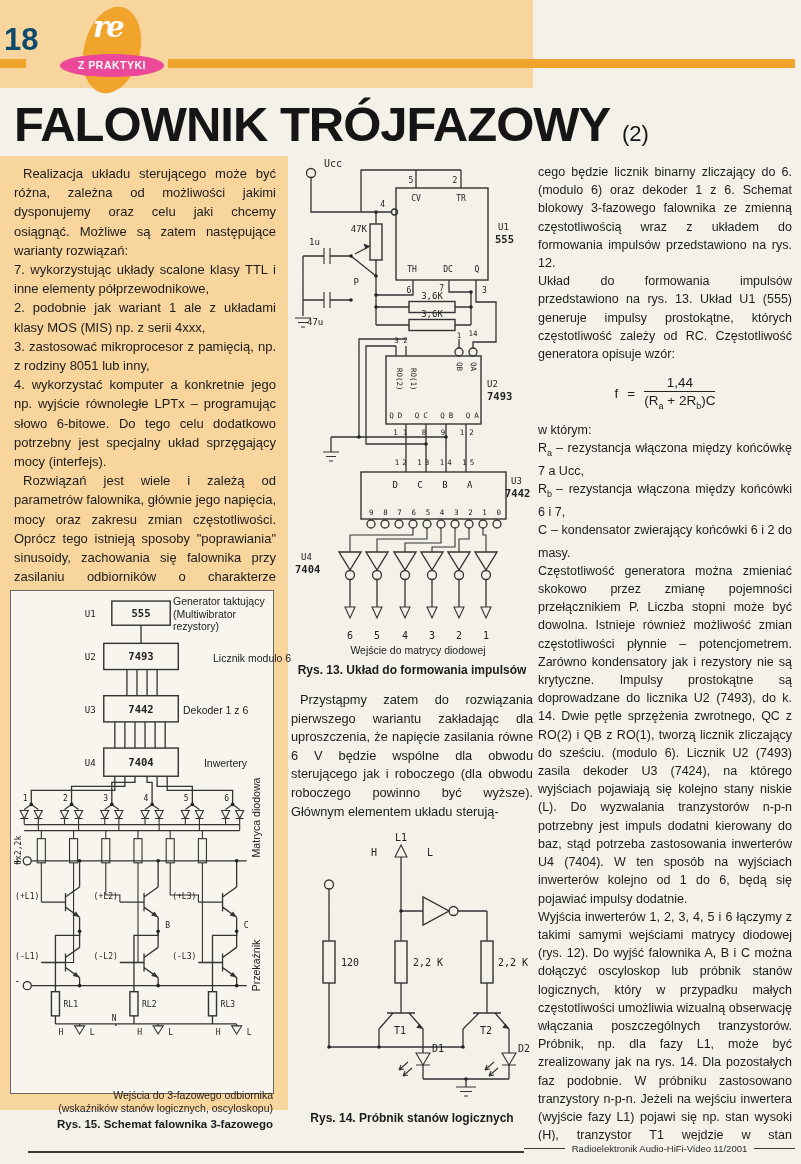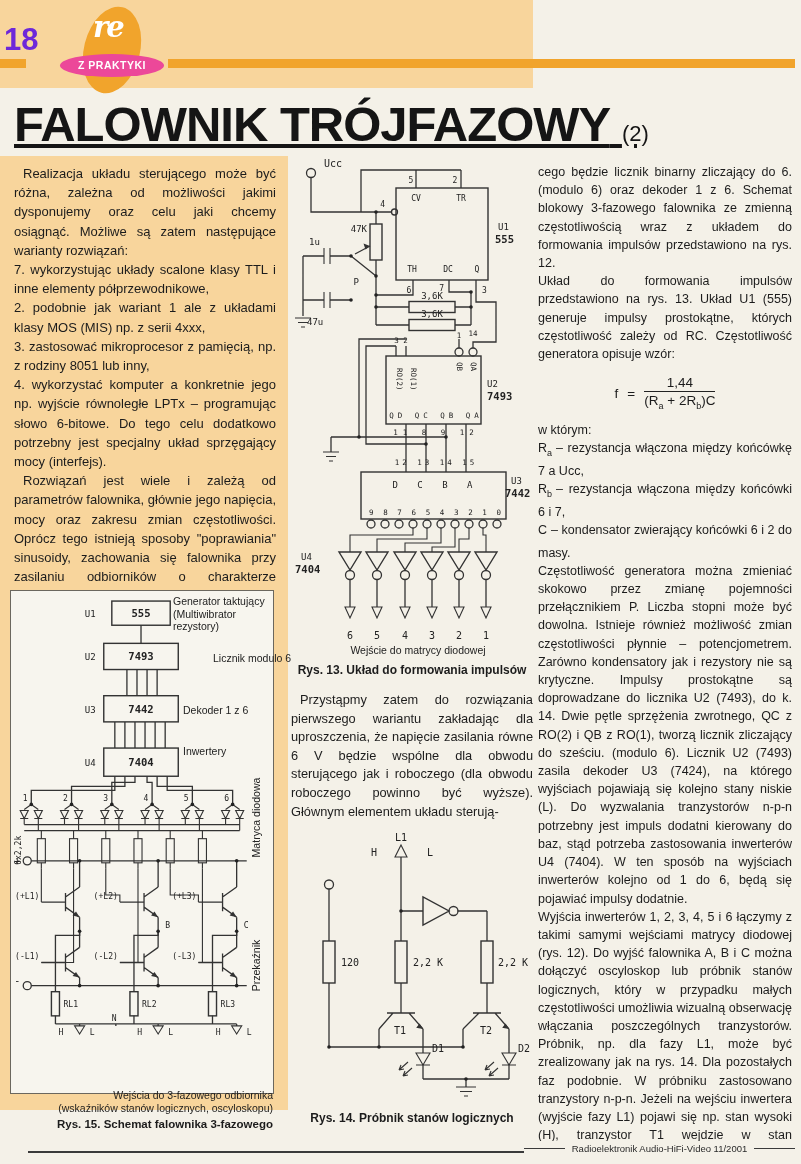--- a/index.html
+++ b/index.html
@@ -8,26 +8,26 @@
     background:#f4f1e8;color:#1c1c1c;
     font-family:"Liberation Sans",sans-serif;
   }
   .abs{position:absolute;}
   
   .cream-top{left:0;top:0;width:533px;height:88px;background:#f8d59c;}
   .cream-left{left:0;top:156px;width:288px;height:954px;background:#f8d59c;}
   .bar{background:#f1a42c;height:9px;top:59px;}
   .bar-left{left:0;width:26px;}
   .bar-right{left:168px;width:627px;}
-  .page-number{left:4px;top:22px;font-size:31px;font-weight:bold;color:#6d28d9;}
+  .page-number{left:4px;top:22px;font-size:31px;font-weight:bold;color:#0c4a6e;}
   .logo-ellipse{left:84px;top:6px;width:56px;height:88px;background:#f1a42c;border-radius:50%;transform:rotate(14deg);}
   .logo-re{left:93px;top:10px;color:#fff;font-weight:bold;font-size:29px;font-family:"DejaVu Serif",serif;font-style:italic;letter-spacing:-2px;}
   .badge{left:60px;top:54px;width:104px;height:23px;background:#ec4899;border-radius:50%;
          color:#fff;font-size:10.5px;font-weight:bold;text-align:center;line-height:23px;letter-spacing:.5px;}
-  .title{left:14px;top:96px;margin:0;font-size:49px;font-weight:bold;letter-spacing:-1px;color:#151515;white-space:nowrap;text-decoration:underline;}
+  .title{left:14px;top:96px;margin:0;font-size:49px;font-weight:bold;letter-spacing:-1px;color:#151515;white-space:nowrap;}
   .title .title-suffix{font-size:22px;font-weight:normal;letter-spacing:0;}
   
   .col-left{left:14px;top:164px;width:262px;}
   .col-left p{margin:0;text-align:justify;font-size:13px;line-height:19.2px;}
   .indent{text-indent:9px;}
   .col-mid{left:291px;top:152px;width:242px;}
   .col-mid p{margin:14px 0 0 0;text-align:justify;font-size:12.8px;line-height:18.6px;}
   .figcap{text-align:center;font-weight:bold;font-size:12px;margin-top:6px;}
   .col-right{left:538px;top:163px;width:254px;height:978px;overflow:hidden;}
   .col-right p{margin:0;text-align:justify;font-size:12.5px;line-height:18.2px;}
@@ -37,21 +37,21 @@
   .formula{display:flex;justify-content:center;align-items:center;gap:9px;font-size:13.5px;margin:12px 0 10px 0;}
   .frac{display:inline-flex;flex-direction:column;text-align:center;}
   .frac .num{border-bottom:1.3px solid #222;padding:0 10px 1px 10px;}
   .frac .den{padding-top:1px;}
   
   .fig12-box{left:10px;top:590px;width:262px;height:502px;background:#f7f5ee;border:1.5px solid #6b675e;}
   .f12desc{position:absolute;font-size:10.5px;line-height:12.5px;color:#222;}
   .d0{left:162px;top:4px;width:93px;}
   .d1{left:172px;top:61px;width:85px;margin-left:30px;}
   .d2{left:172px;top:113px;width:85px;}
-  .d3{left:172px;top:154px;width:85px;}
+  .d3{left:172px;top:166px;width:85px;text-align:center;}
   .f12caps{position:absolute;left:0;top:450px;width:100%;text-align:right;margin-top:48px;}
   .f12cap-s{font-size:10.5px;line-height:13px;}
   .f12cap-b{font-size:11.5px;font-weight:bold;margin-top:3px;}
   
   svg{display:block;}
   .wire{stroke:#333;stroke-width:1.3;fill:none;}
   .thin{stroke:#333;stroke-width:1.1;fill:none;}
   .boxr{stroke:#333;stroke-width:1.4;fill:none;}
   .dot{fill:#222;stroke:none;}
   .fillp{fill:#333;stroke:none;}

